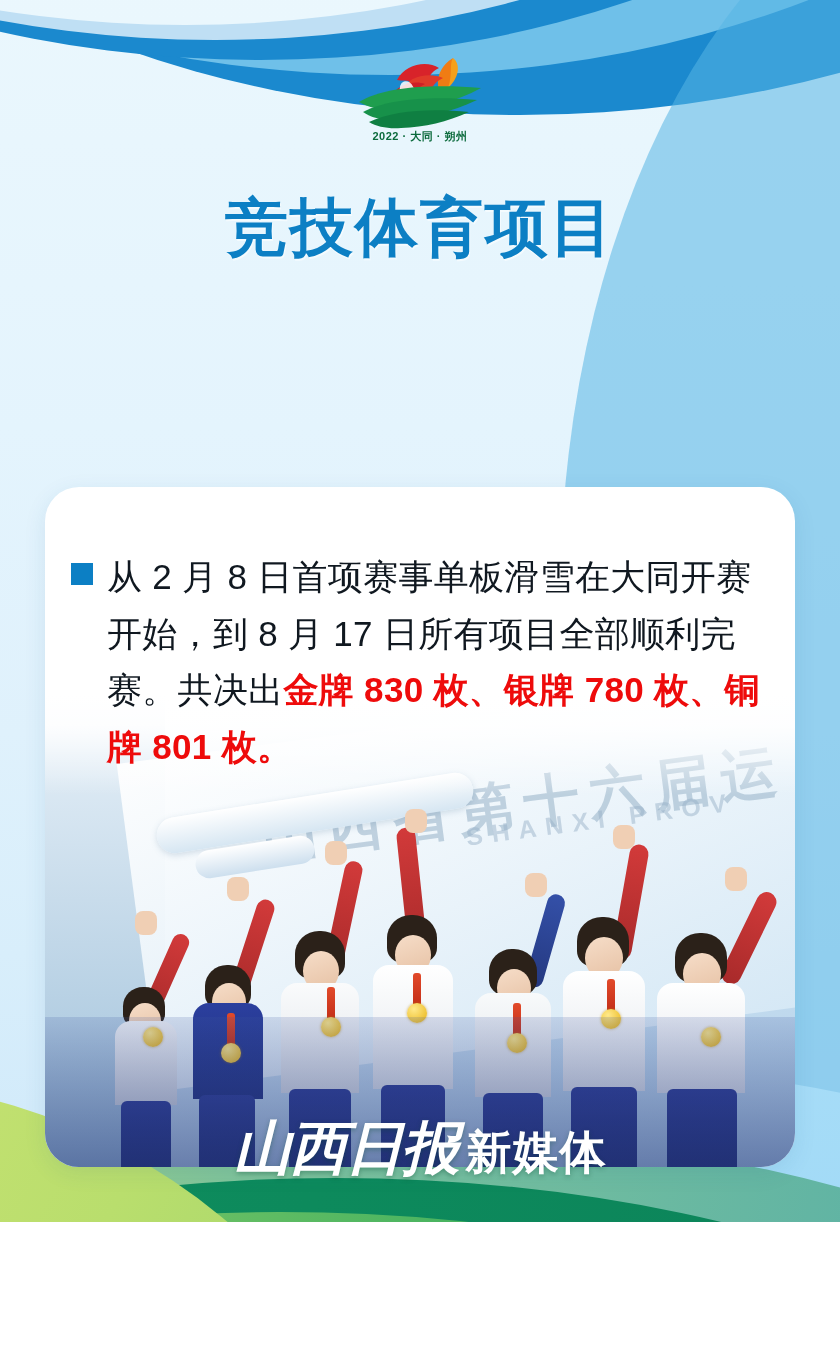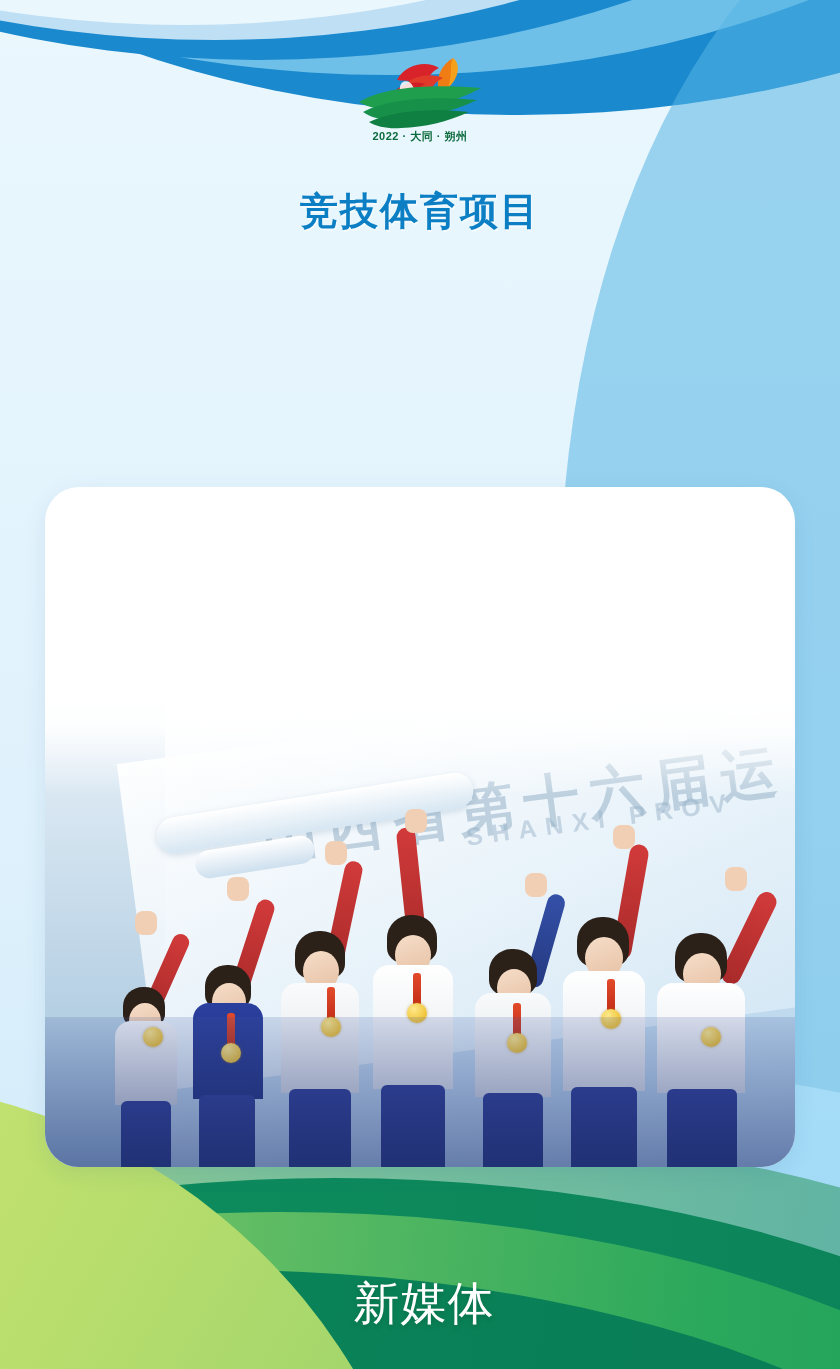--- a/index.html
+++ b/index.html
@@ -6,21 +6,21 @@
   html, body { width:840px; height:1369px; }
   body {
     font-family:"Liberation Sans", "DejaVu Sans", sans-serif;
     background:#ffffff;
     overflow:hidden;
   }
 
   #poster {
     position:relative;
     width:840px;
-    height:1369px;
+    height:1222px;
     overflow:hidden;
     background:linear-gradient(180deg,#eaf7fd 0%, #e4f4fd 35%, #dff1fc 60%, #d8eefb 78%, #cfe9fa 100%);
     padding-left:20px;
   }
 
   
   .arc { position:absolute; border-radius:50%; }
 
   .arc-top-dark {
     width:1700px; height:1150px;
@@ -102,21 +102,21 @@
   .subtitle {
     margin-top:22px;
     font-size:33px;
     color:#111418;
     letter-spacing:1px;
     font-weight:400;
   }
 
   .headline {
     margin-top:44px;
-    font-size:38px;
+    font-size:63px;
     font-weight:bold;
     color:#0c7fc4;
     line-height:1.32;
     letter-spacing:2px;
     text-shadow:1px 2px 0 rgba(255,255,255,.55);
   }
 
   
   .card {
     position:absolute;
@@ -257,21 +257,21 @@
     font-style:italic;
     font-weight:bold;
     font-size:58px;
     color:#ffffff;
     letter-spacing:-2px;
     text-shadow:0 2px 5px rgba(0,70,40,.35);
   }
   .brand-sub {
     font-size:46px;
     color:#ffffff;
-    font-weight:400;
+    font-weight:700;
     margin-left:8px;
     letter-spacing:1px;
     text-shadow:0 2px 5px rgba(0,70,40,.3);
   }
 </style>
 </head>
 <body>
 
 <div id="poster">
 
@@ -307,20 +307,28 @@
     </div>
 
 
     <div class="headline">
       <div>竞技体育项目</div>
     </div>
   </div>
 
   <div class="card">
 
+    <div class="card-body">
+      <div class="bullet-row">
+        <div class="bullet"></div>
+        <div class="body-text">
+          <span>从 2 月 8 日首项赛事单板滑雪在大同开赛开始，到 8 月 17 日所有项目全部顺利完赛。共决出</span><span class="hl">金牌 830 枚、银牌 780 枚、铜牌 801 枚。</span>
+        </div>
+      </div>
+    </div>
 
     <div class="photo">
       <div class="ph-wall"></div>
       <div class="ph-panelL"></div>
       <div class="ph-backdrop"></div>
       <div class="ph-bdtext">山西省第十六届运</div>
       <div class="ph-bdtext2">SHANXI PROV</div>
       <div class="ph-beam"></div>
       <div class="ph-beam2"></div>
 
@@ -399,17 +407,18 @@
         <div class="a-medal" style="left:56px; bottom:120px;"></div>
       </div>
 
       <div class="ph-floor"></div>
       <div class="photo-fade-top"></div>
     </div>
   </div>
 
   <div class="footer">
     <div class="footer-inner">
+      <span class="brand-cal">山西日报</span>
       <span class="brand-sub">新媒体</span>
     </div>
   </div>
 
 </div>
 
 </body></html>

